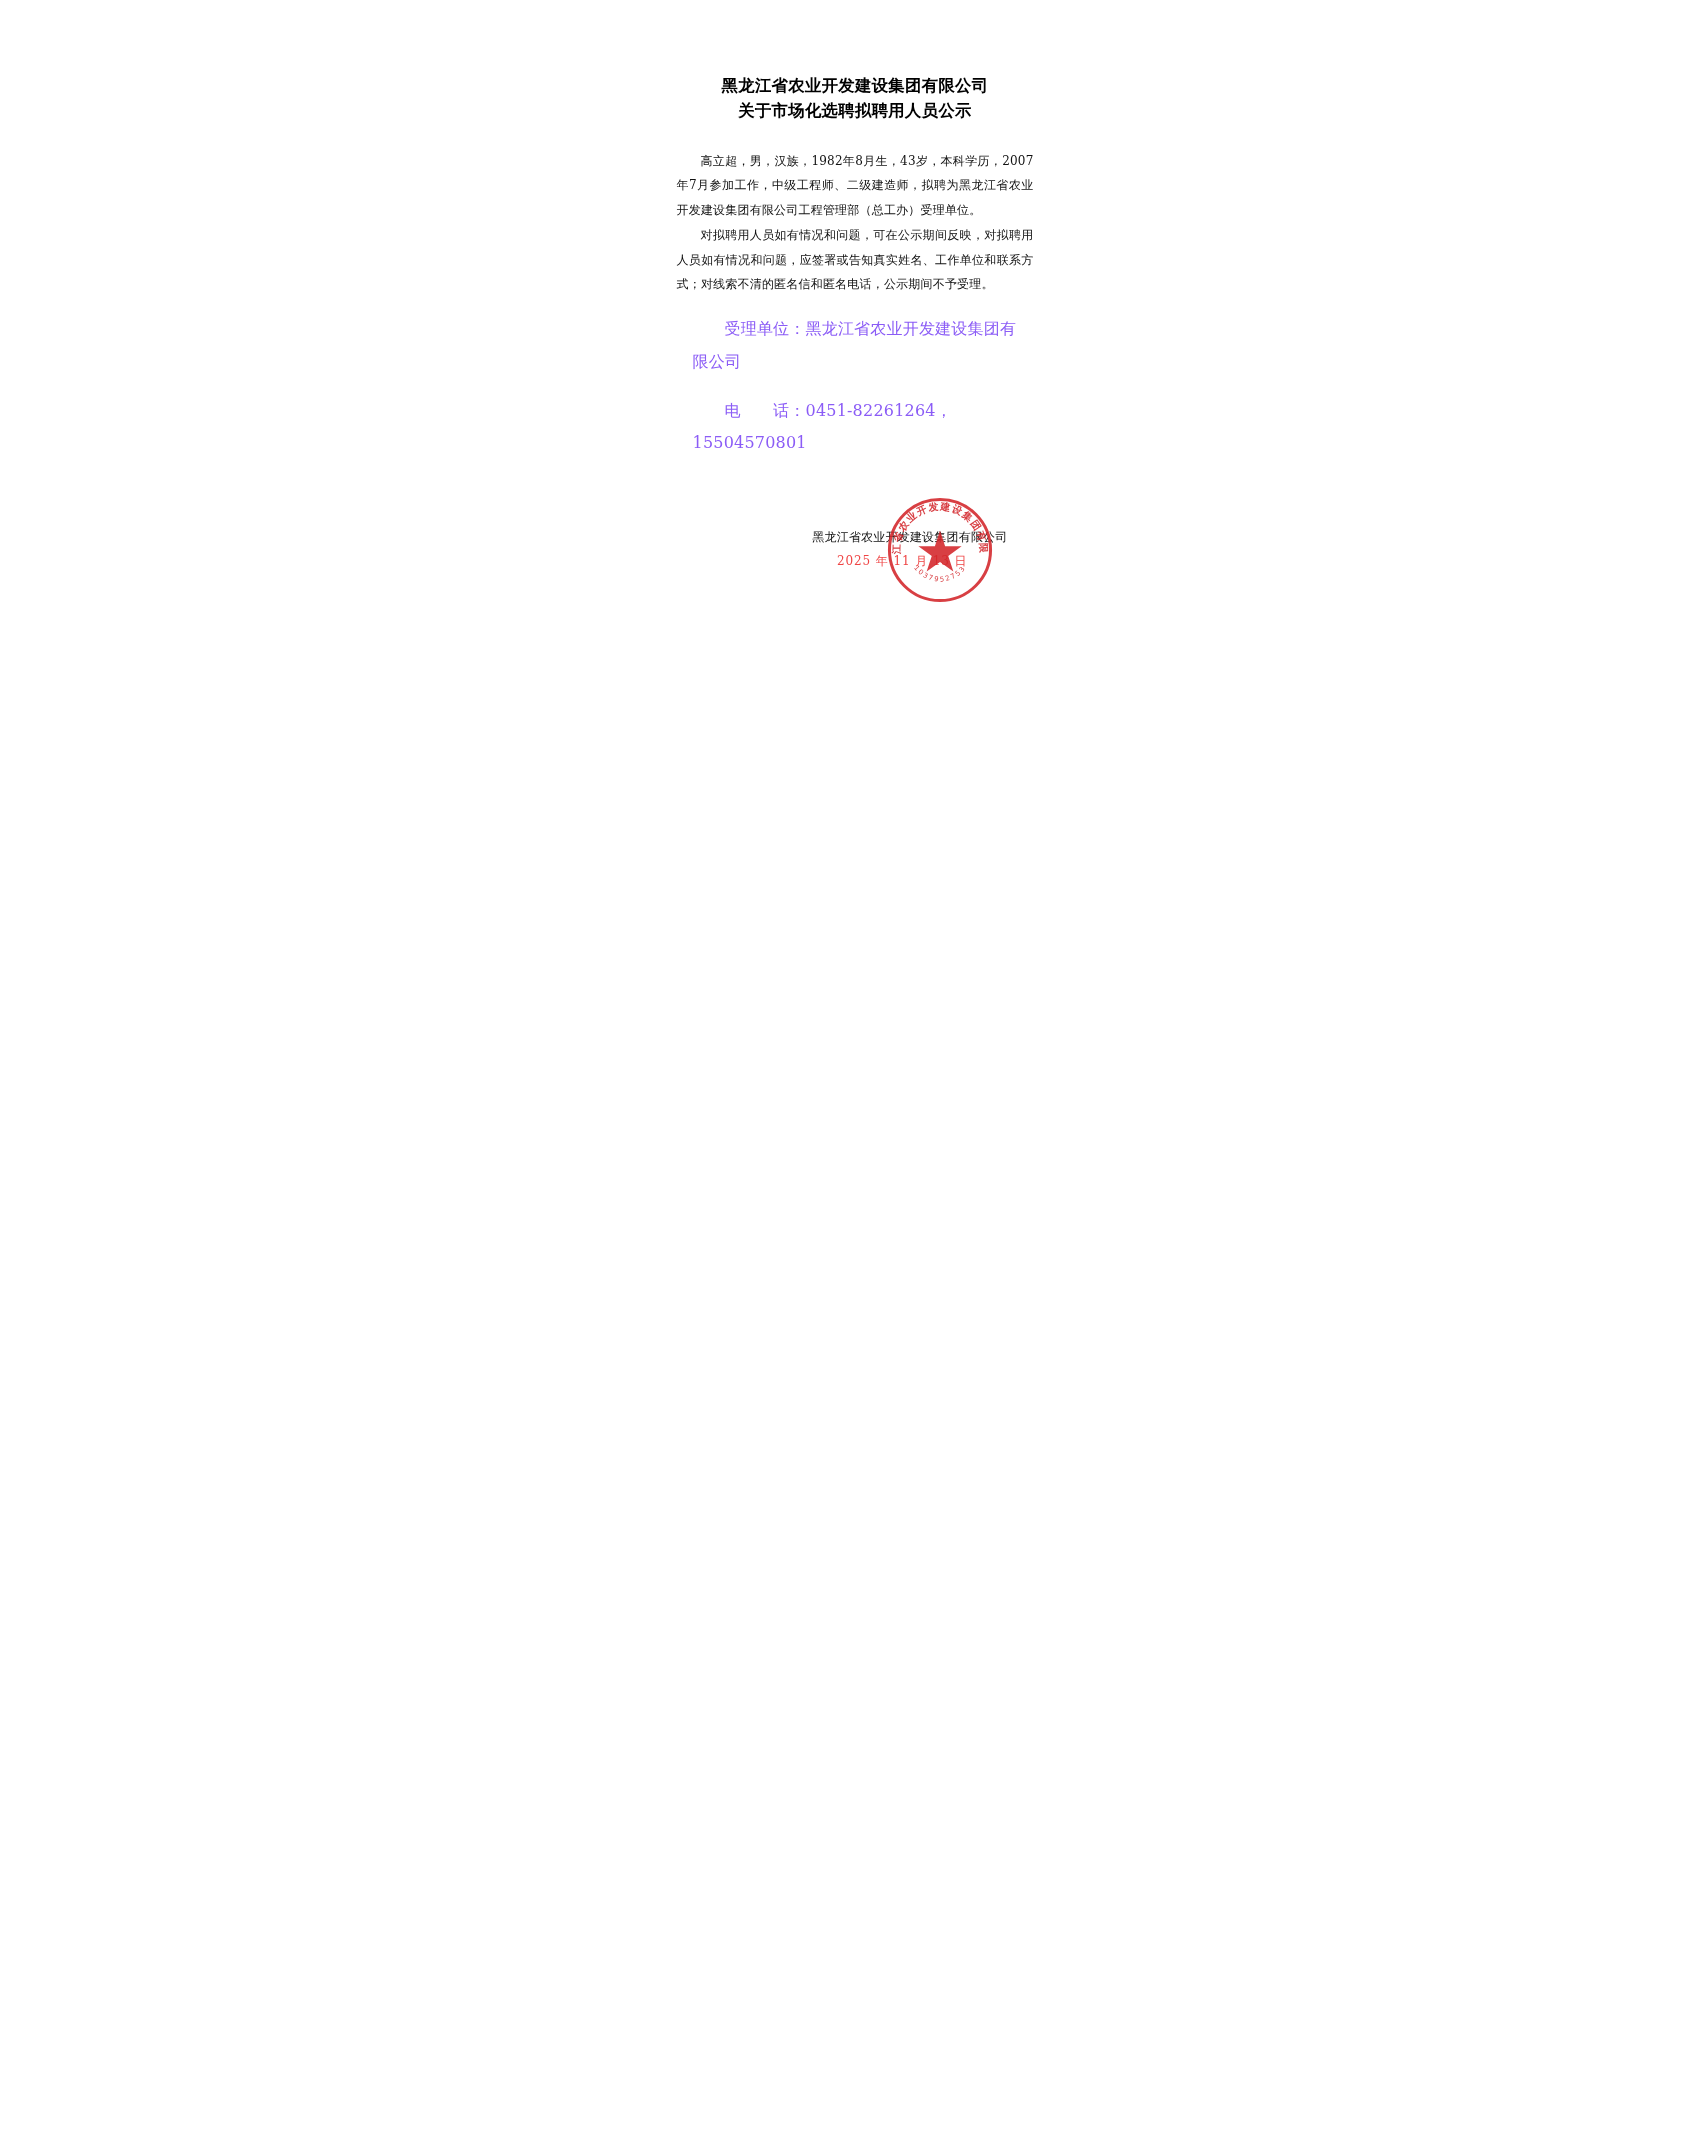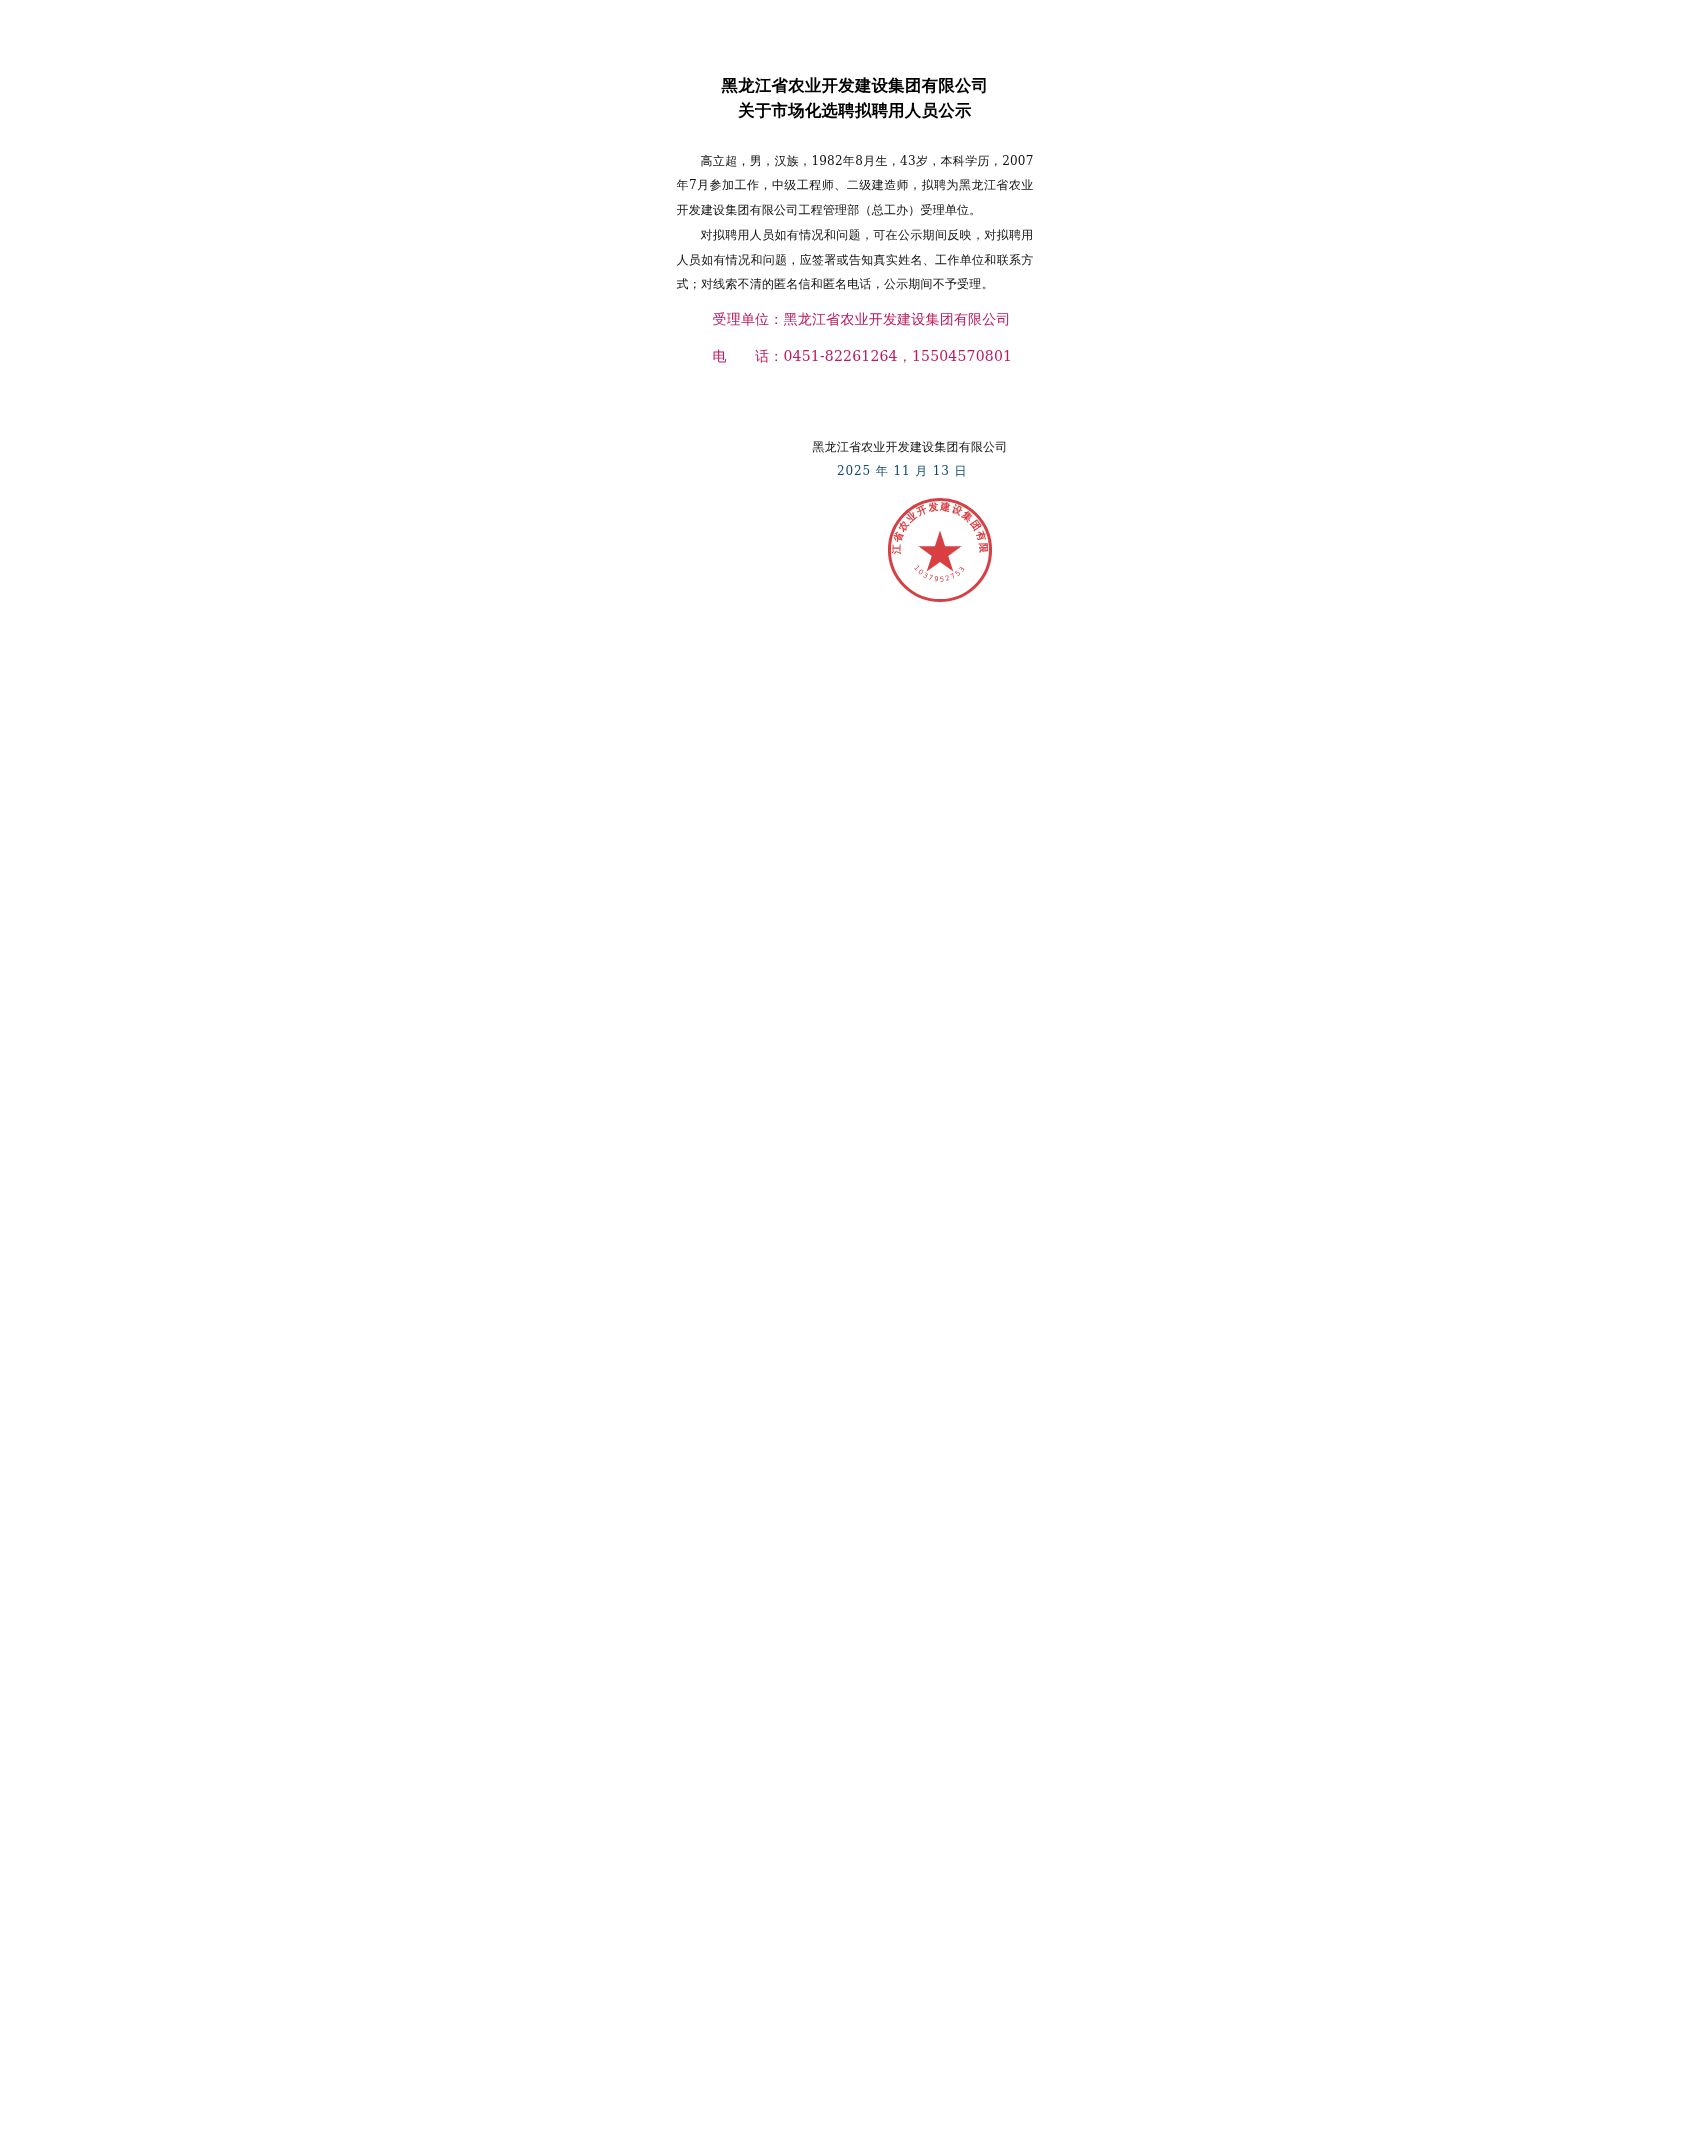--- a/index.html
+++ b/index.html
@@ -48,45 +48,45 @@
     text-align: justify;
     text-justify: inter-ideograph;
     text-indent: 2em;
     color: #111111;
     letter-spacing: 0.2px;
   }
   .contact-block {
     margin-top: 0.9px;
   }
   p.contact {
-    margin: 8px;
-    font-size: 14px;
+    margin: 16px;
+    font-size: 16px;
     line-height: 2.05;
     text-indent: 2em;
-    color: #be185d;
+    color: #8b5cf6;
     letter-spacing: 0.2px;
   }
   .signature {
     margin-top: 65px;
     text-align: right;
     padding-right: 26px;
     position: relative;
     z-index: 1;
   }
   .signature .sig-line {
     font-size: 12px;
     line-height: 2.0;
     letter-spacing: 0.2px;
     color: #111111;
   }
   .signature .sig-date {
     font-size: 12px;
     line-height: 2.0;
     letter-spacing: 0.9px;
-    color: #0c4a6e;
+    color: #ef4444;
     padding-right: 40px;
   }
   
   .seal {
     position: absolute;
     left: 274px;
     top: 496px;
     width: 108px;
     height: 108px;
     z-index: 3;

